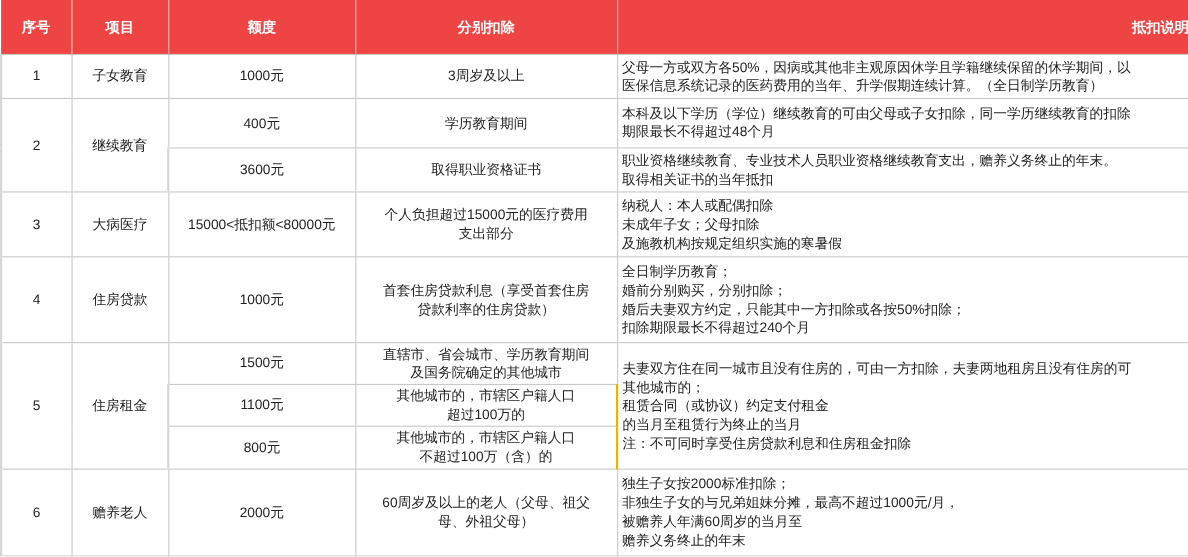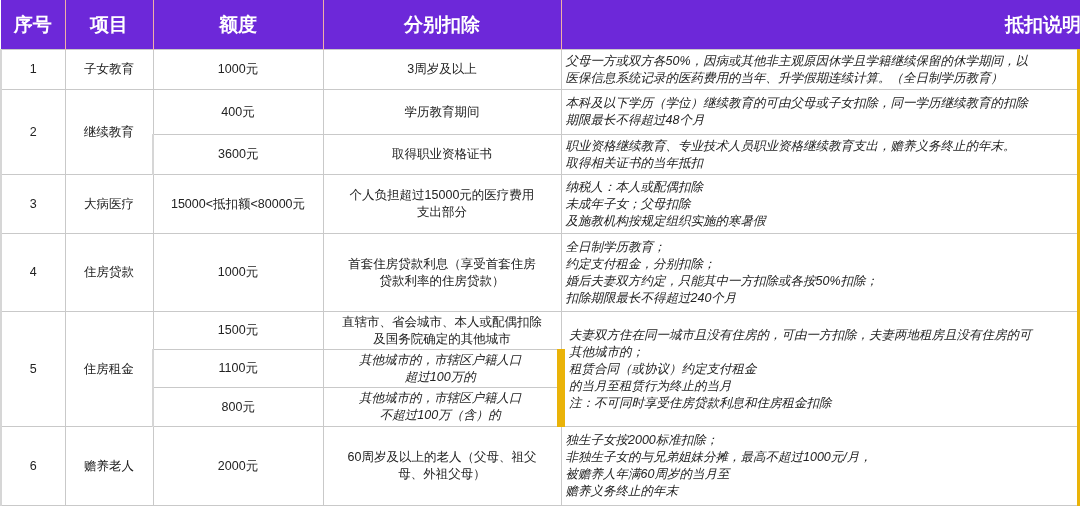--- a/index.html
+++ b/index.html
@@ -1,24 +1,24 @@
 <!DOCTYPE html>
 <html><head>
 <meta charset="utf-8">
 <style>
   html, body { margin: 0; padding: 0; background: #ffffff; }
   body { width: 1080px; height: 506px; overflow: hidden; font-family: "Liberation Sans", "DejaVu Sans", sans-serif; color: #222; }
   table { border-collapse: collapse; table-layout: fixed; width: 1080px; }
-  th { background: #6d28d9; color: #ffffff; font-size: 19px; font-weight: bold; height: 49px; padding: 0; border-right: 1px solid #f0b0a5; text-align: center; vertical-align: middle; }
+  th { background: #ef4444; color: #ffffff; font-size: 13px; font-weight: bold; height: 49px; padding: 0; border-right: 1px solid #f0b0a5; text-align: center; vertical-align: middle; }
   th:last-child { border-right: none; text-align: right; }
   td { border: 1px solid #c9c9c9; font-size: 12.5px; line-height: 17px; padding: 0 2px; vertical-align: middle; }
   td.c { text-align: center; }
   td.l { text-align: left; padding-left: 4px; }
   td:first-child { border-left: 2px solid #d6d6d6; }
-  td:last-child { border-right: 8px solid #eab308; font-style: italic; }
+  td:last-child { border-right: 2px solid #eab308; }
   .line { display: block; }
 </style>
 </head>
 <body>
 
 <table>
   <colgroup>
     <col style="width:64px">
       <col style="width:88px">
       <col style="width:170px">
@@ -90,32 +90,32 @@
     <tr style="height:78px">
       <td class="c">4</td>
       <td class="c">住房贷款</td>
       <td class="c">1000元</td>
       <td class="c">
           <span class="line">首套住房贷款利息（享受首套住房</span>
           <span class="line">贷款利率的住房贷款）</span>
         </td>
       <td class="l">
           <span class="line">全日制学历教育；</span>
-          <span class="line">约定支付租金，分别扣除；</span>
+          <span class="line">婚前分别购买，分别扣除；</span>
           <span class="line">婚后夫妻双方约定，只能其中一方扣除或各按50%扣除；</span>
           <span class="line">扣除期限最长不得超过240个月</span>
         </td>
     </tr>
 
     <tr style="height:38px">
       <td class="c" rowspan="3">5</td>
       <td class="c" rowspan="3">住房租金</td>
       <td class="c">1500元</td>
       <td class="c">
-          <span class="line">直辖市、省会城市、本人或配偶扣除</span>
+          <span class="line">直辖市、省会城市、学历教育期间</span>
           <span class="line">及国务院确定的其他城市</span>
         </td>
       <td class="l" rowspan="3">
           <span class="line">夫妻双方住在同一城市且没有住房的，可由一方扣除，夫妻两地租房且没有住房的可</span>
           <span class="line">其他城市的；</span>
           <span class="line">租赁合同（或协议）约定支付租金</span>
           <span class="line">的当月至租赁行为终止的当月</span>
           <span class="line">注：不可同时享受住房贷款利息和住房租金扣除</span>
         </td>
     </tr>

